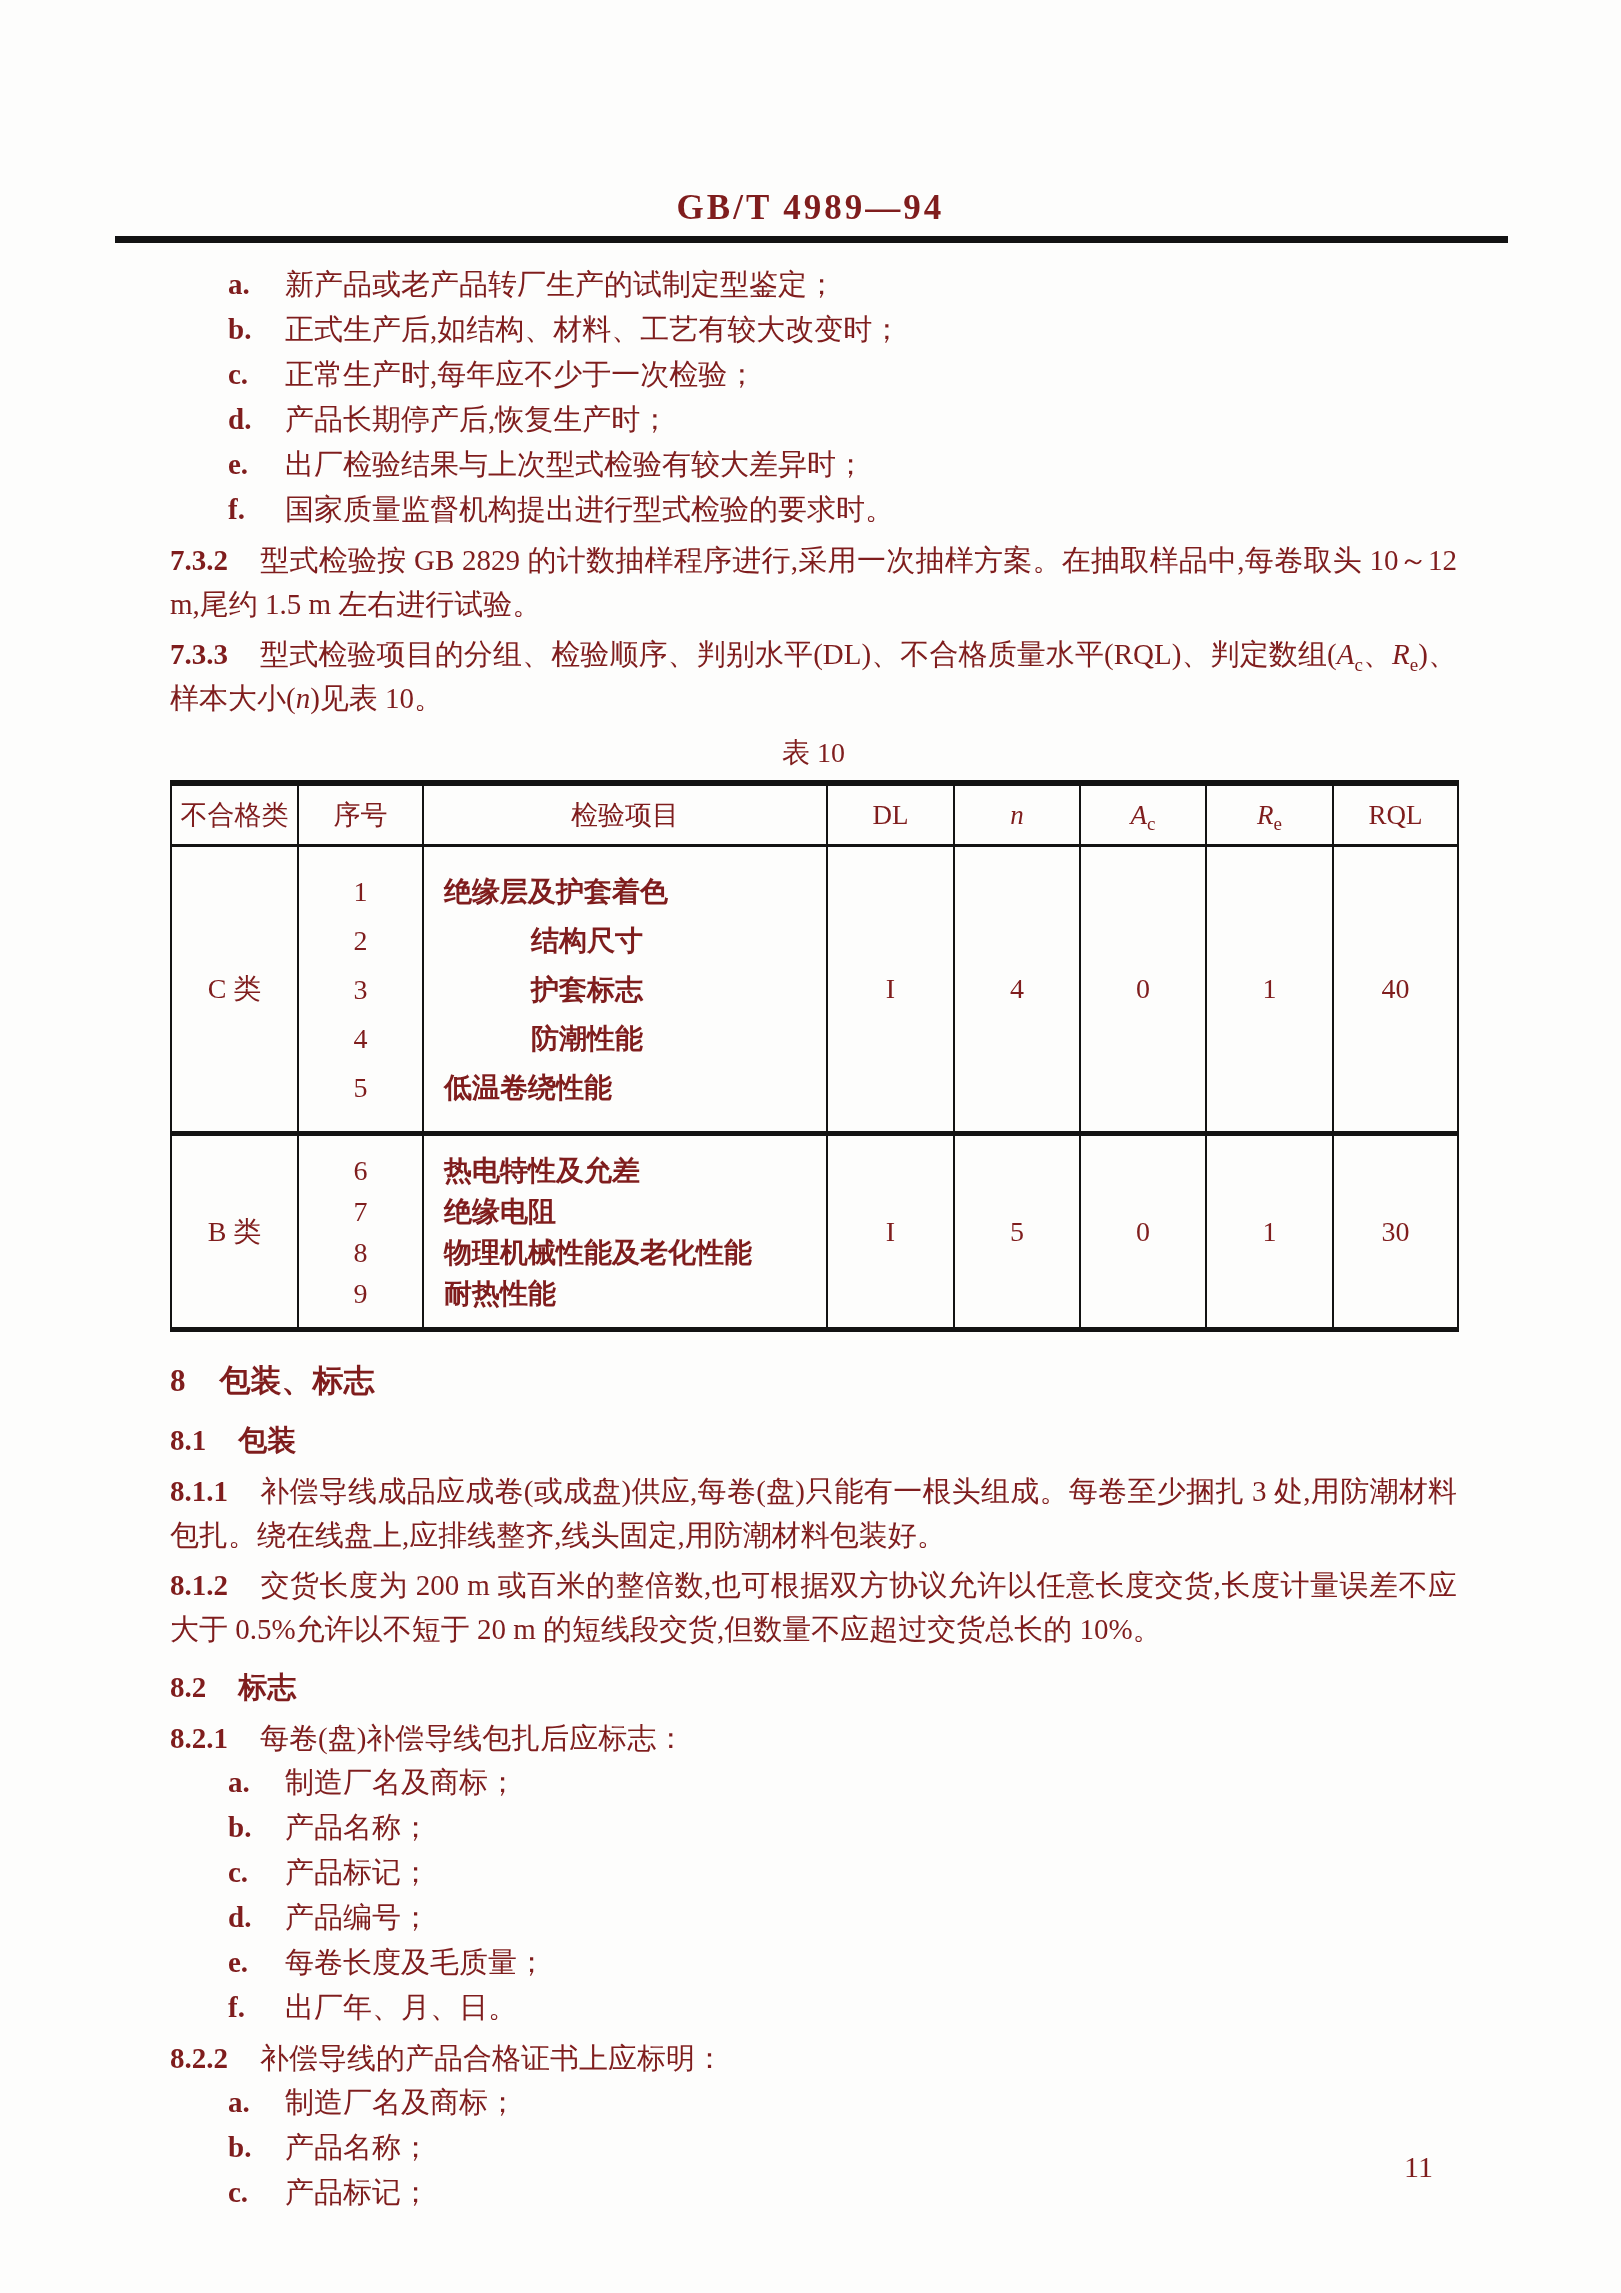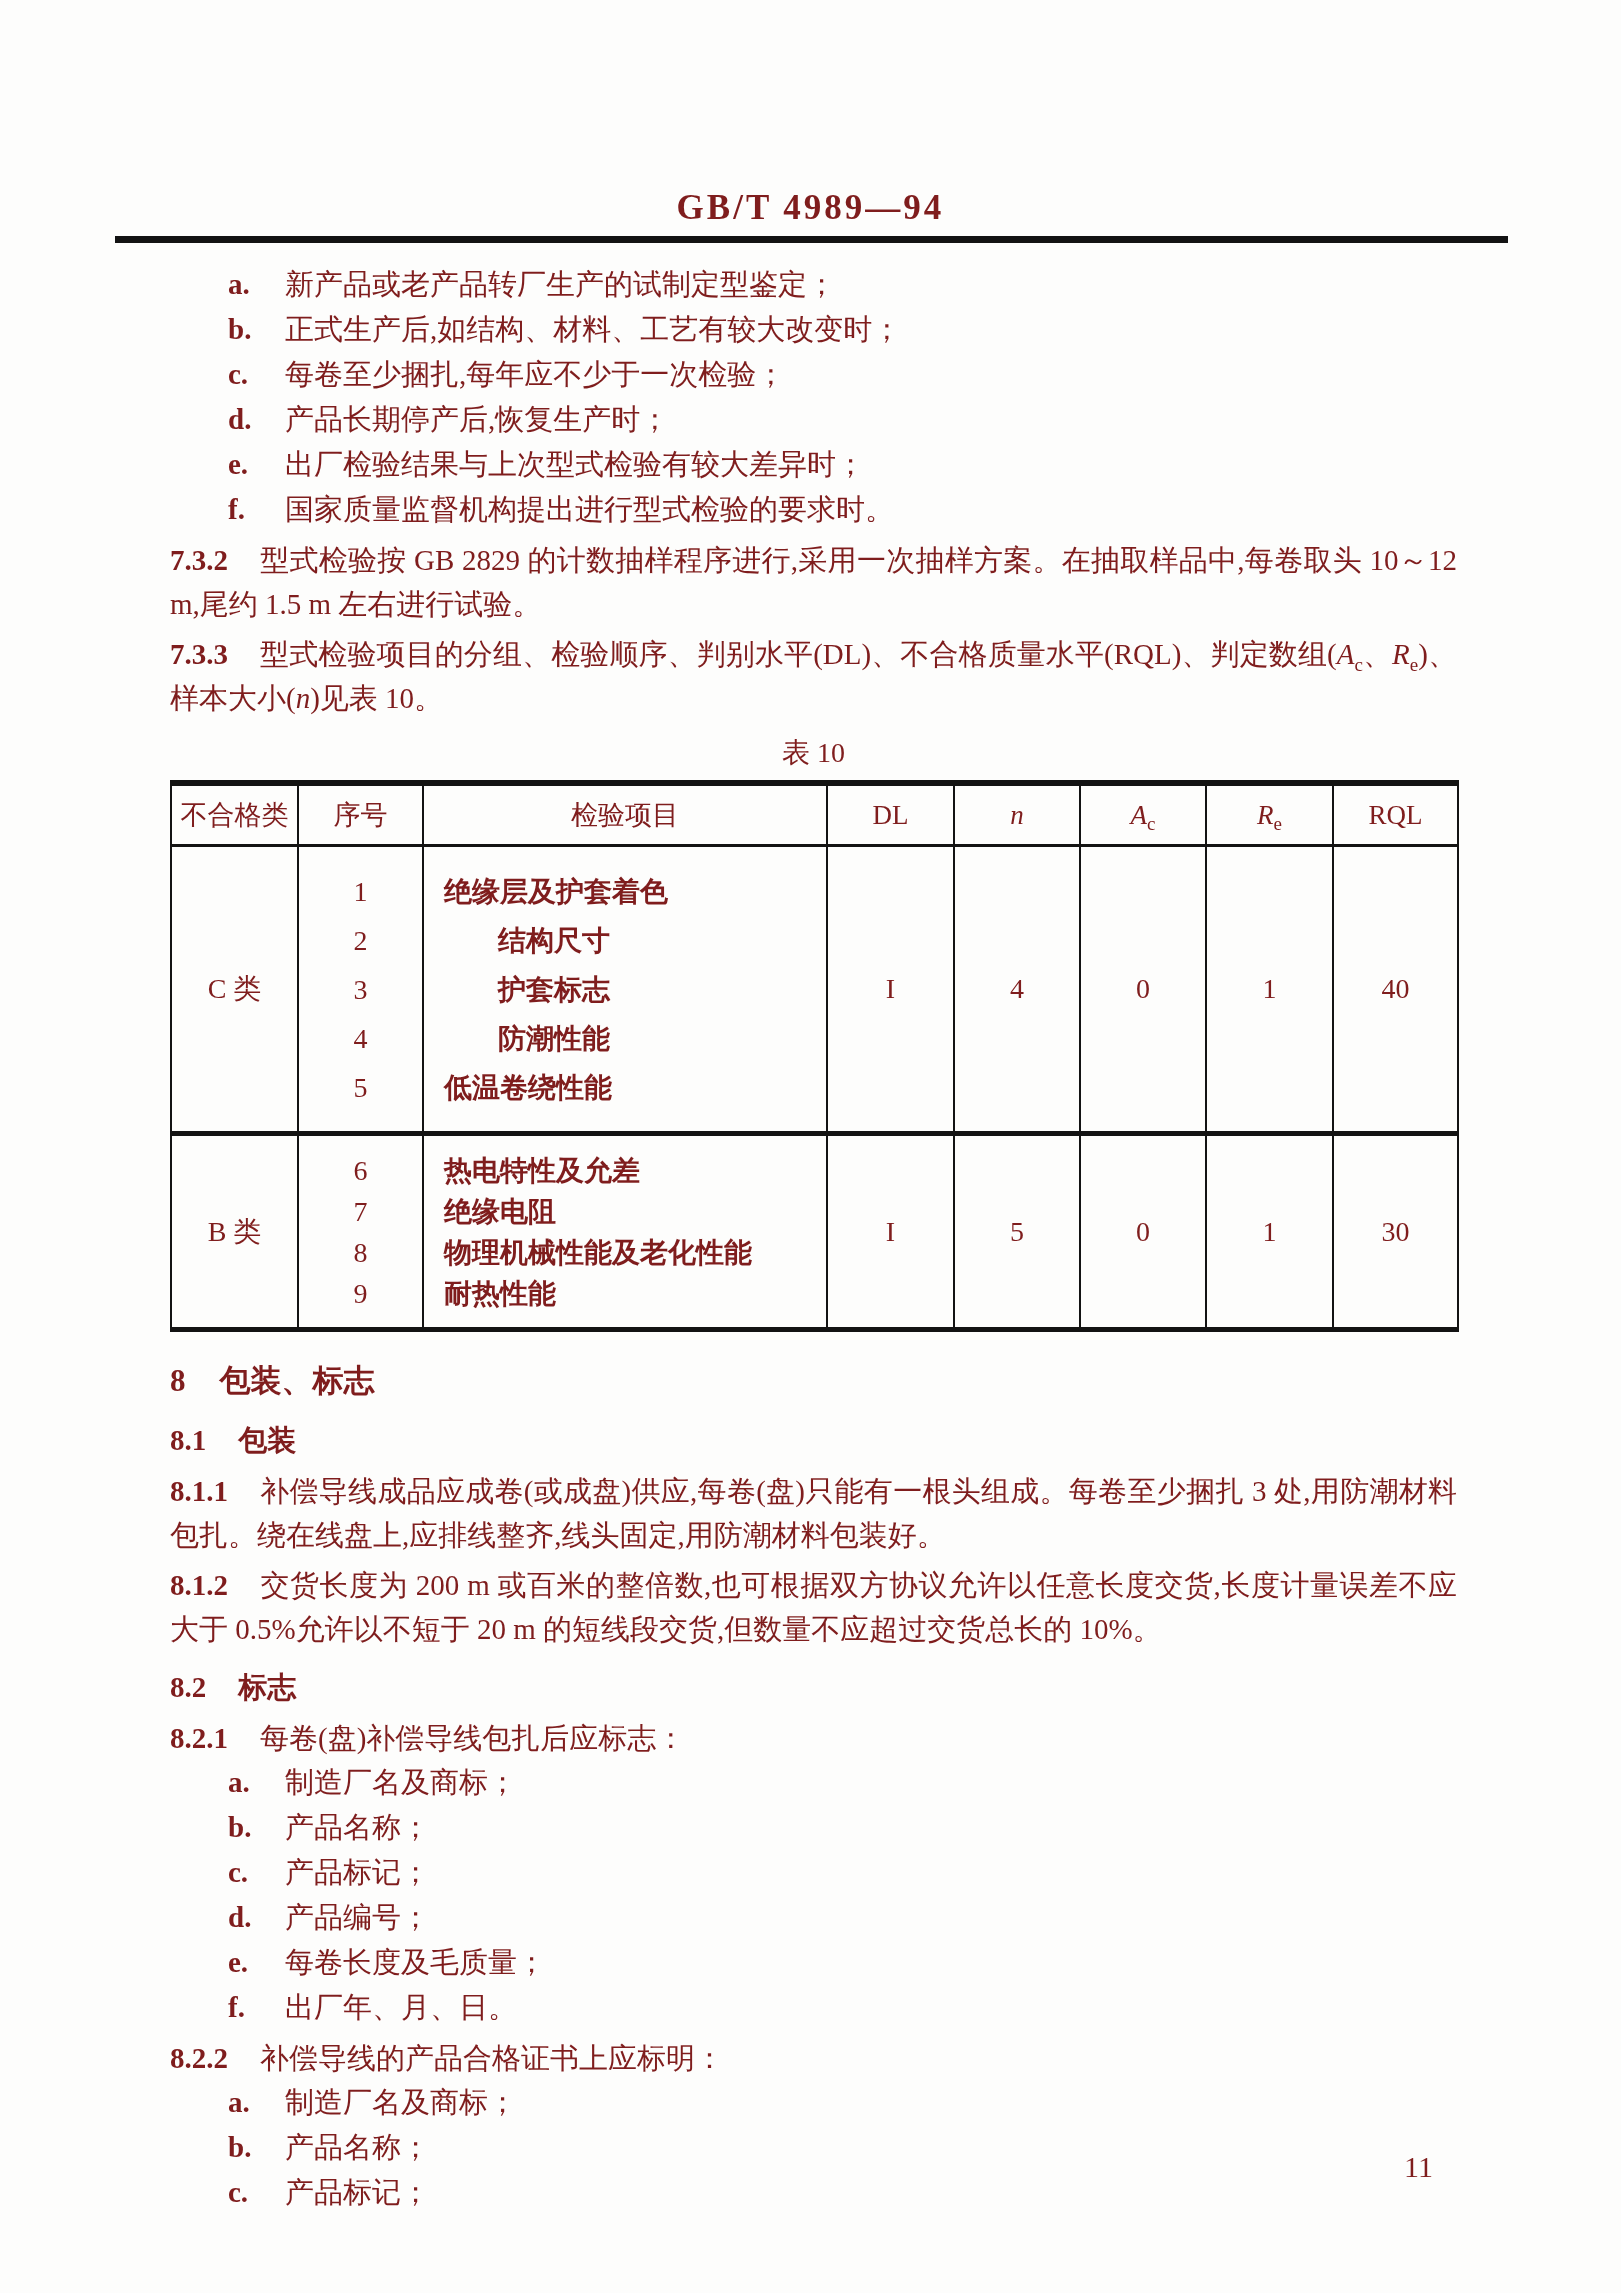--- a/index.html
+++ b/index.html
@@ -53,21 +53,21 @@
   .t10 sub,.content sub{font-size:19px;line-height:0;}
   tr.grp-0{height:288px;}
   tr.grp-1{height:196px;}
   tr.grp-0 td{border-bottom:5px solid #131313;}
   .t10 td{vertical-align:middle;text-align:center;}
   .t10 td.cell-items{text-align:left;}
   .cell-line{line-height:49px;}
   tr.grp-1 .cell-line{line-height:41px;}
   .no-line{text-align:center;}
   .item-line{padding-left:20px;font-size:28px;font-weight:bold;}
-  .item-line.indented{padding-left:74px;}
+  .item-line.indented{padding-left:107px;}
   .page-num{position:absolute;left:1404px;top:2150px;font-size:30px;font-weight:normal;}
   i.var{font-style:italic;}
 </style>
 </head>
 <body>
 
 <div class="page">
 
   <div class="doc-title">GB/T 4989—94</div>
   <div class="header-rule"></div>
@@ -78,21 +78,21 @@
 
         <div class="letter-row">
           <span class="letter">a.</span><span>新产品或老产品转厂生产的试制定型鉴定；</span>
         </div>
 
         <div class="letter-row">
           <span class="letter">b.</span><span>正式生产后,如结构、材料、工艺有较大改变时；</span>
         </div>
 
         <div class="letter-row">
-          <span class="letter">c.</span><span>每卷至少捆扎,每年应不少于一次检验；</span>
+          <span class="letter">c.</span><span>正常生产时,每年应不少于一次检验；</span>
         </div>
 
         <div class="letter-row">
           <span class="letter">d.</span><span>产品长期停产后,恢复生产时；</span>
         </div>
 
         <div class="letter-row">
           <span class="letter">e.</span><span>出厂检验结果与上次型式检验有较大差异时；</span>
         </div>
 

